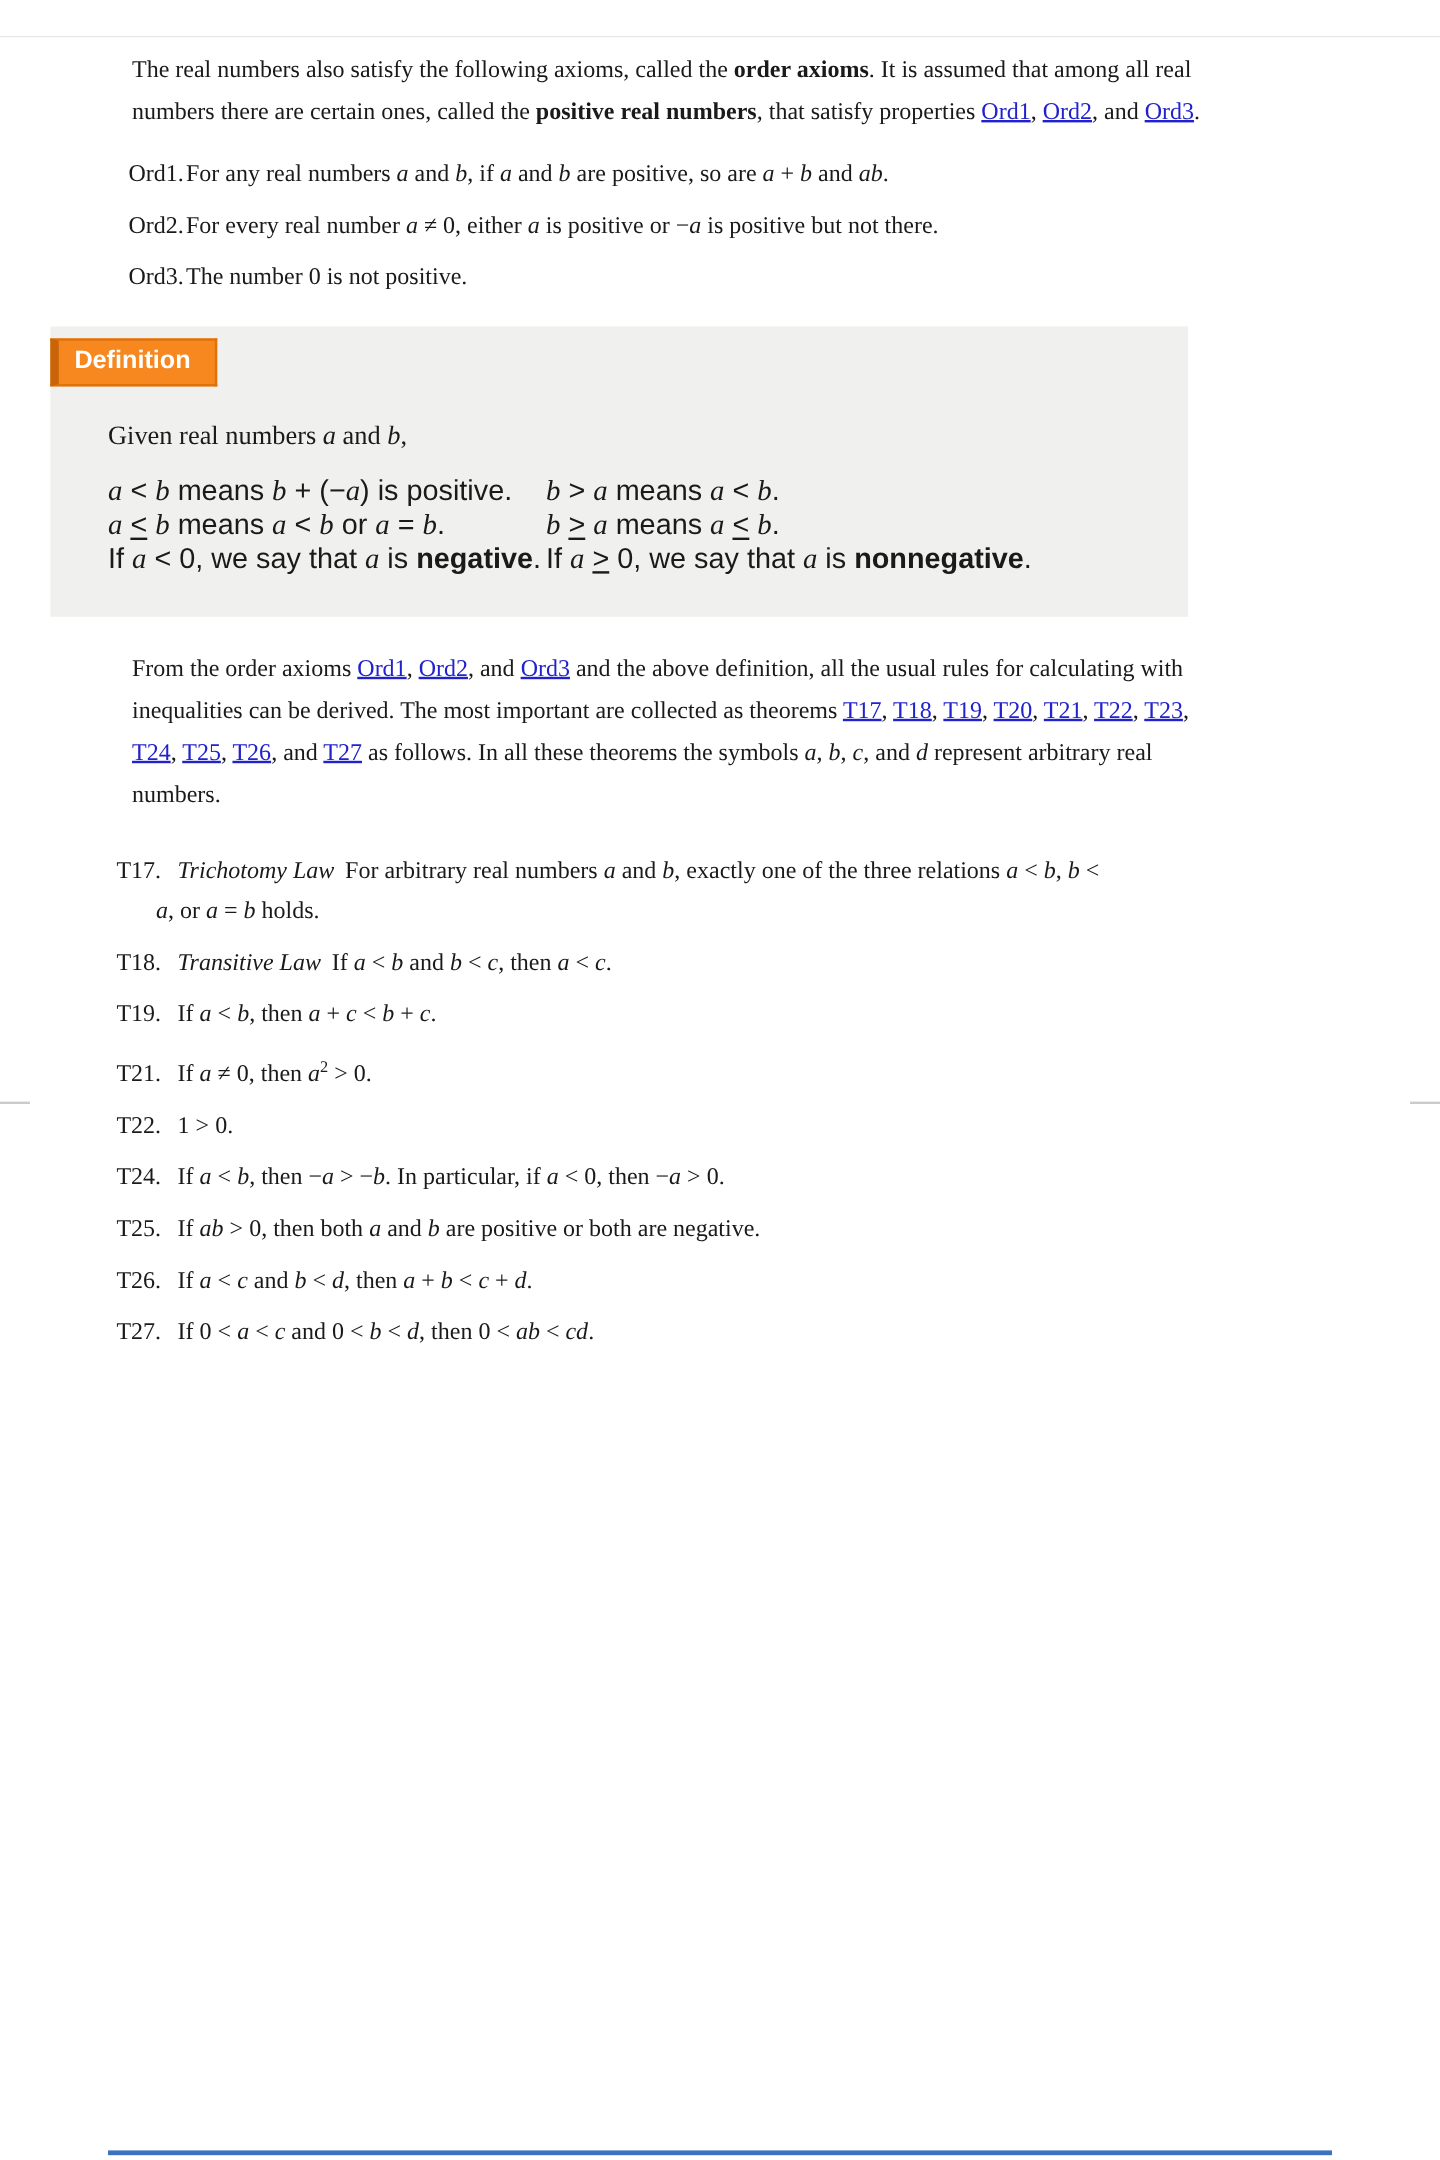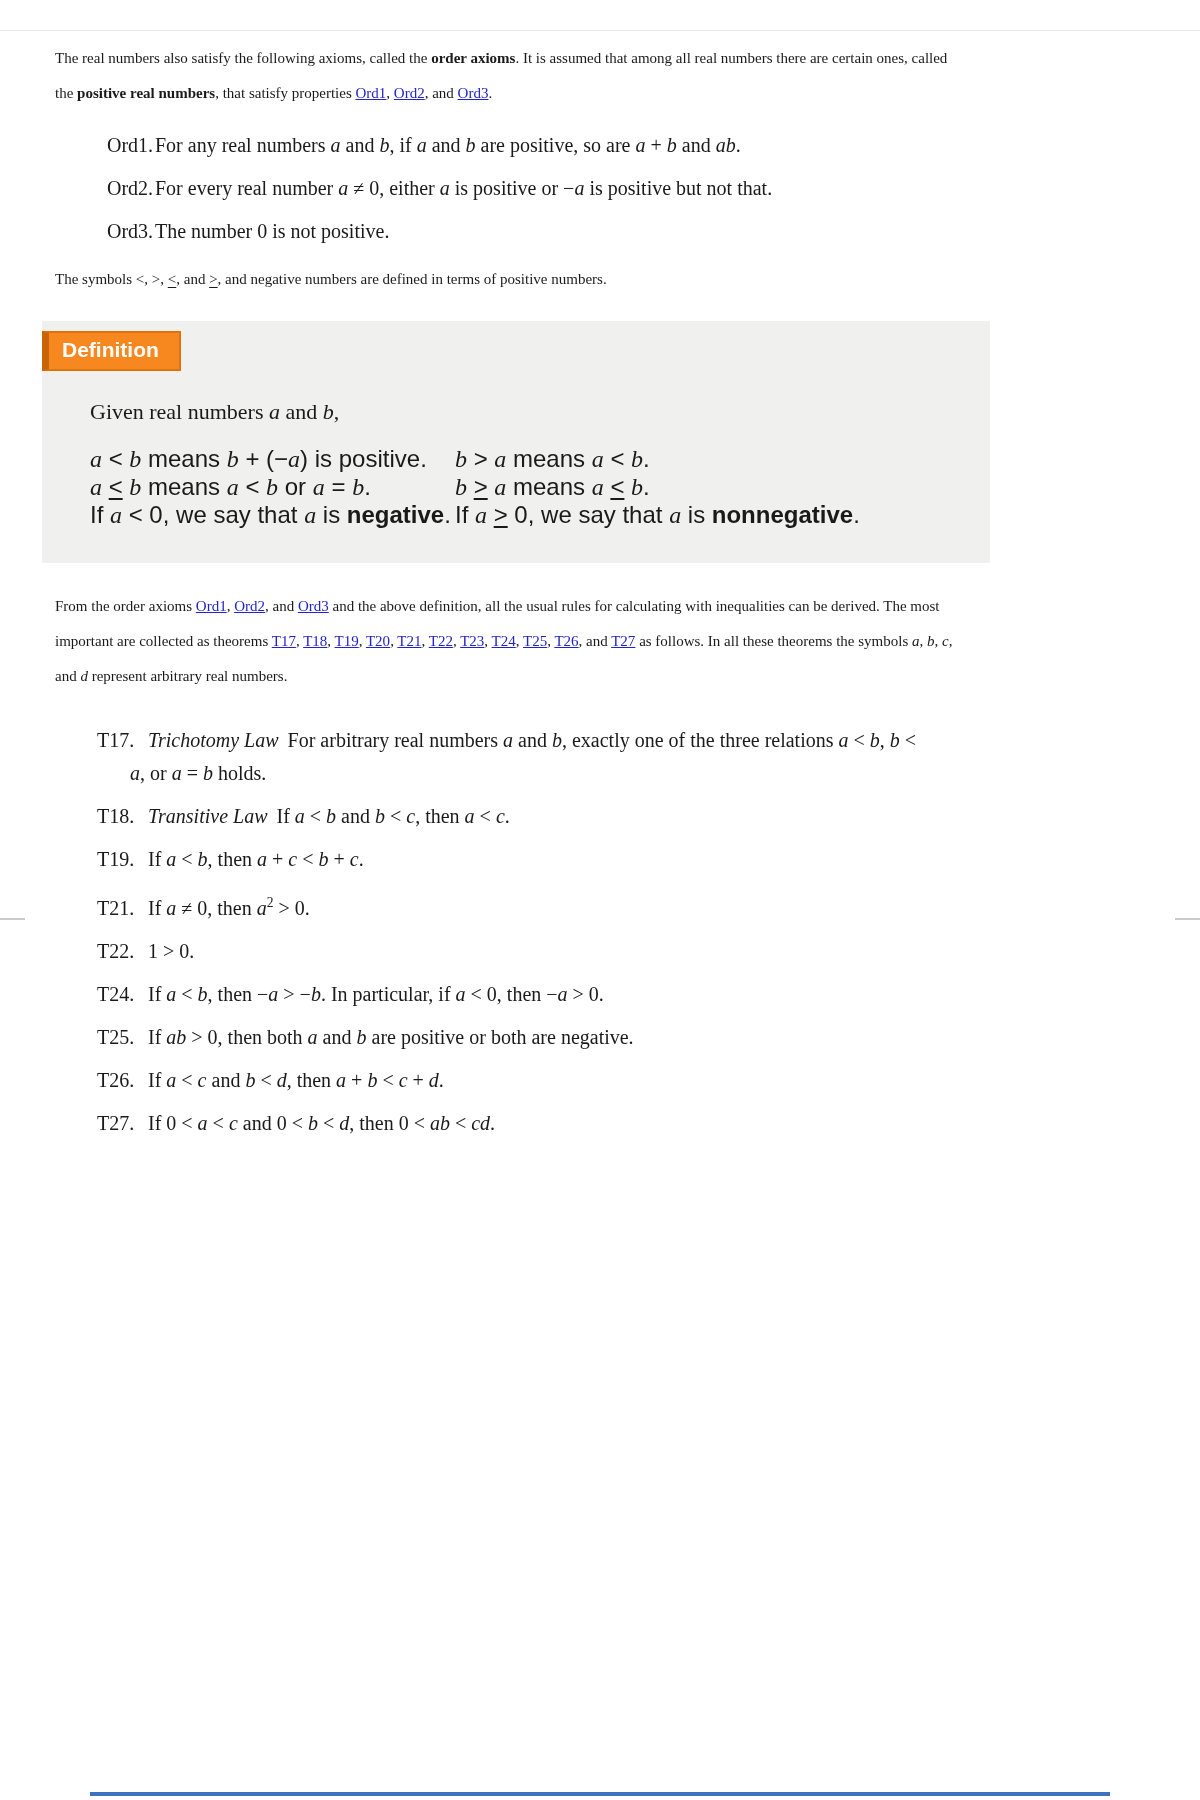--- a/index.html
+++ b/index.html
@@ -1,21 +1,21 @@
 <!DOCTYPE html>
 <html><head>
 <meta charset="utf-8">
 <style>
   html,body{margin:0;padding:0;background:#ffffff;}
   body{width:1200px;height:1800px;font-family:"Liberation Serif",serif;color:#1a1a1a;}
   .page{position:relative;width:1200px;height:1800px;overflow:hidden;background:#ffffff;}
   .top-rule{position:absolute;top:30px;left:0;width:100%;height:1px;background:#e6e6e6;}
   .content{position:absolute;top:31px;left:0;width:100%;}
 
-  .para{margin:0 90px 0 55px;font-size:15px;line-height:35px;max-width:900px;}
+  .para{margin:0 90px 0 110px;font-size:20px;line-height:35px;max-width:900px;}
   .intro{padding-top:10px;}
   .symbols{margin-top:14px;max-width:960px;}
   .from{margin-top:26px;}
 
   .seg-n{}
   .seg-b{font-weight:bold;}
   .seg-i{font-style:italic;font-family:"Liberation Serif",serif;}
   .seg-law{font-style:italic;padding-right:9px;text-align:center;}
   .seg-u{text-decoration:underline;text-underline-offset:3px;}
   sup.seg-sup{font-size:68%;font-style:normal;}
@@ -50,29 +50,28 @@
 
     <p class="para intro"><span class="seg-n">The real numbers also satisfy the following axioms, called the </span><span class="seg-b">order axioms</span><span class="seg-n">. It is assumed that among all real numbers there are certain ones, called the </span><span class="seg-b">positive real numbers</span><span class="seg-n">, that satisfy properties </span><a href="#" class="seg-link">Ord1</a><span class="seg-n">, </span><a href="#" class="seg-link">Ord2</a><span class="seg-n">, and </span><a href="#" class="seg-link">Ord3</a><span class="seg-n">.</span></p>
 
     <div class="ord-list">
       <div class="ord-item">
         <span class="ord-label">Ord1.</span>
         <span><span class="seg-n">For any real numbers </span><span class="seg-i">a</span><span class="seg-n"> and </span><span class="seg-i">b</span><span class="seg-n">, if </span><span class="seg-i">a</span><span class="seg-n"> and </span><span class="seg-i">b</span><span class="seg-n"> are positive, so are </span><span class="seg-i">a</span><span class="seg-n"> + </span><span class="seg-i">b</span><span class="seg-n"> and </span><span class="seg-i">ab</span><span class="seg-n">.</span></span>
       </div>
       <div class="ord-item">
         <span class="ord-label">Ord2.</span>
-        <span><span class="seg-n">For every real number </span><span class="seg-i">a</span><span class="seg-n"> ≠ 0, either </span><span class="seg-i">a</span><span class="seg-n"> is positive or −</span><span class="seg-i">a</span><span class="seg-n"> is positive but not that.</span></span>
+        <span><span class="seg-n">For every real number </span><span class="seg-i">a</span><span class="seg-n"> ≠ 0, either </span><span class="seg-i">a</span><span class="seg-n"> is positive or −</span><span class="seg-i">a</span><span class="seg-n"> is positive but not there.</span></span>
       </div>
       <div class="ord-item">
         <span class="ord-label">Ord3.</span>
         <span><span class="seg-n">The number 0 is not positive.</span></span>
       </div>
     </div>
 
-    <p class="para symbols"><span class="seg-n">The symbols &lt;, &gt;, </span><span class="seg-u">&lt;</span><span class="seg-n">, and </span><span class="seg-u">&gt;</span><span class="seg-n">, and negative numbers are defined in terms of positive numbers.</span></p>
 
     <section class="def-box">
       <div class="def-badge">Definition</div>
       <p class="def-intro"><span class="seg-n">Given real numbers </span><span class="seg-i">a</span><span class="seg-n"> and </span><span class="seg-i">b</span><span class="seg-n">,</span></p>
       <div class="def-grid">
         <div class="def-line"><span class="seg-i">a</span><span class="seg-n"> &lt; </span><span class="seg-i">b</span><span class="seg-n"> means </span><span class="seg-i">b</span><span class="seg-n"> + (−</span><span class="seg-i">a</span><span class="seg-n">) is positive.</span></div>
         <div class="def-line"><span class="seg-i">b</span><span class="seg-n"> &gt; </span><span class="seg-i">a</span><span class="seg-n"> means </span><span class="seg-i">a</span><span class="seg-n"> &lt; </span><span class="seg-i">b</span><span class="seg-n">.</span></div>
         <div class="def-line"><span class="seg-i">a</span><span class="seg-n"> </span><span class="seg-u">&lt;</span><span class="seg-n"> </span><span class="seg-i">b</span><span class="seg-n"> means </span><span class="seg-i">a</span><span class="seg-n"> &lt; </span><span class="seg-i">b</span><span class="seg-n"> or </span><span class="seg-i">a</span><span class="seg-n"> = </span><span class="seg-i">b</span><span class="seg-n">.</span></div>
         <div class="def-line"><span class="seg-i">b</span><span class="seg-n"> </span><span class="seg-u">&gt;</span><span class="seg-n"> </span><span class="seg-i">a</span><span class="seg-n"> means </span><span class="seg-i">a</span><span class="seg-n"> </span><span class="seg-u">&lt;</span><span class="seg-n"> </span><span class="seg-i">b</span><span class="seg-n">.</span></div>
         <div class="def-line"><span class="seg-n">If </span><span class="seg-i">a</span><span class="seg-n"> &lt; 0, we say that </span><span class="seg-i">a</span><span class="seg-n"> is </span><span class="seg-b">negative</span><span class="seg-n">.</span></div>

